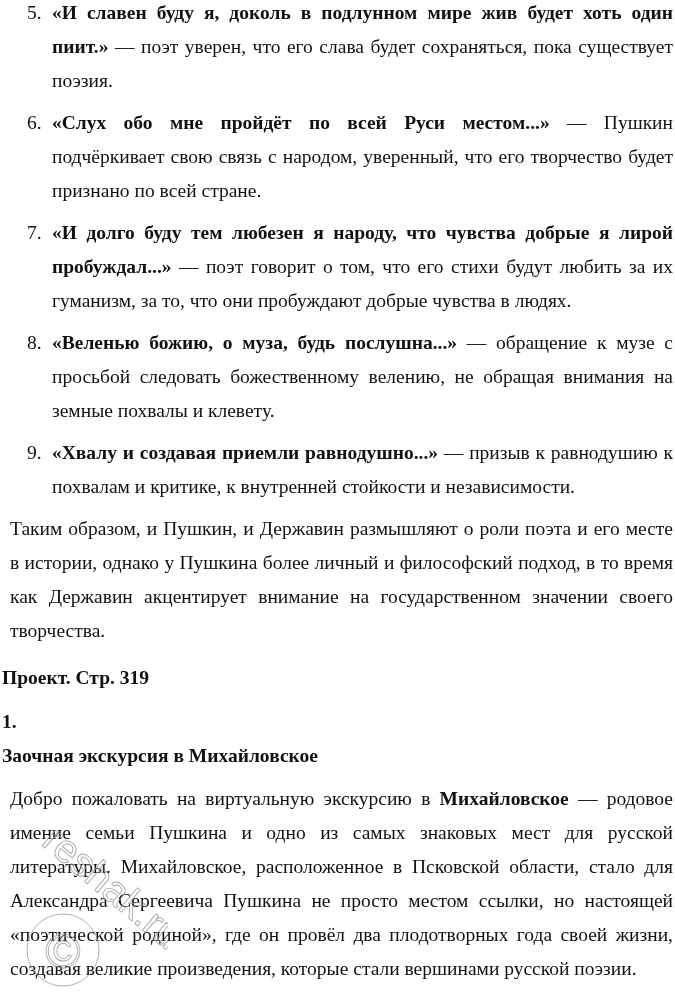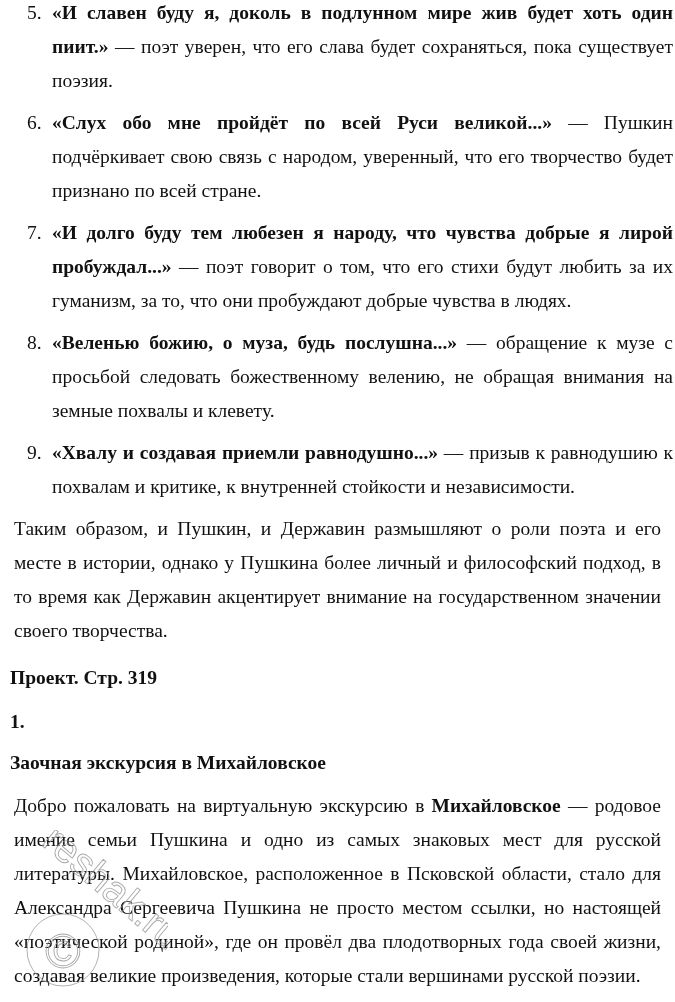--- a/index.html
+++ b/index.html
@@ -34,35 +34,35 @@
       text-align: justify;
       margin-bottom: 8px;
     }
     .list-num {
       position: absolute;
       left: 27px;
       top: 0;
     }
     .bold { font-weight: bold; }
     .para {
-      margin: 12px;
-      padding-left: 2px;
+      margin: 0;
+      padding-left: 10px;
       line-height: 34px;
       text-align: justify;
     }
     .para-summary { margin-top: 4px; }
     .heading {
       margin: 0;
-      padding-left: 10px;
+      padding-left: 2px;
       font-weight: bold;
       line-height: 34px;
     }
     .h-project { margin-top: 13px; }
     .h-num { margin-top: 10px; }
-    .h-title { margin-top: 7px; }
+    .h-title { }
     .para-intro { margin-top: 9px; font-family: Liberation Serif, serif; }
 
     .watermark {
       position: absolute;
       left: 18px;
       top: 830px;
       width: 150px;
       height: 170px;
       pointer-events: none;
     }
@@ -72,21 +72,21 @@
 
 <div class="page">
 
   <ol class="list">
     <li class="list-item">
       <span class="list-num">5.</span>
       <span class="bold">«И славен буду я, доколь в подлунном мире жив будет хоть один пиит.»</span><span> — поэт уверен, что его слава будет сохраняться, пока существует поэзия.</span>
     </li>
     <li class="list-item">
       <span class="list-num">6.</span>
-      <span class="bold">«Слух обо мне пройдёт по всей Руси великой...»</span><span> — Пушкин подчёркивает свою связь с народом, уверенный, что его творчество будет признано по всей стране.</span>
+      <span class="bold">«Слух обо мне пройдёт по всей Руси местом...»</span><span> — Пушкин подчёркивает свою связь с народом, уверенный, что его творчество будет признано по всей стране.</span>
     </li>
     <li class="list-item">
       <span class="list-num">7.</span>
       <span class="bold">«И долго буду тем любезен я народу, что чувства добрые я лирой пробуждал...»</span><span> — поэт говорит о том, что его стихи будут любить за их гуманизм, за то, что они пробуждают добрые чувства в людях.</span>
     </li>
     <li class="list-item">
       <span class="list-num">8.</span>
       <span class="bold">«Веленью божию, о муза, будь послушна...»</span><span> — обращение к музе с просьбой следовать божественному велению, не обращая внимания на земные похвалы и клевету.</span>
     </li>
     <li class="list-item">

